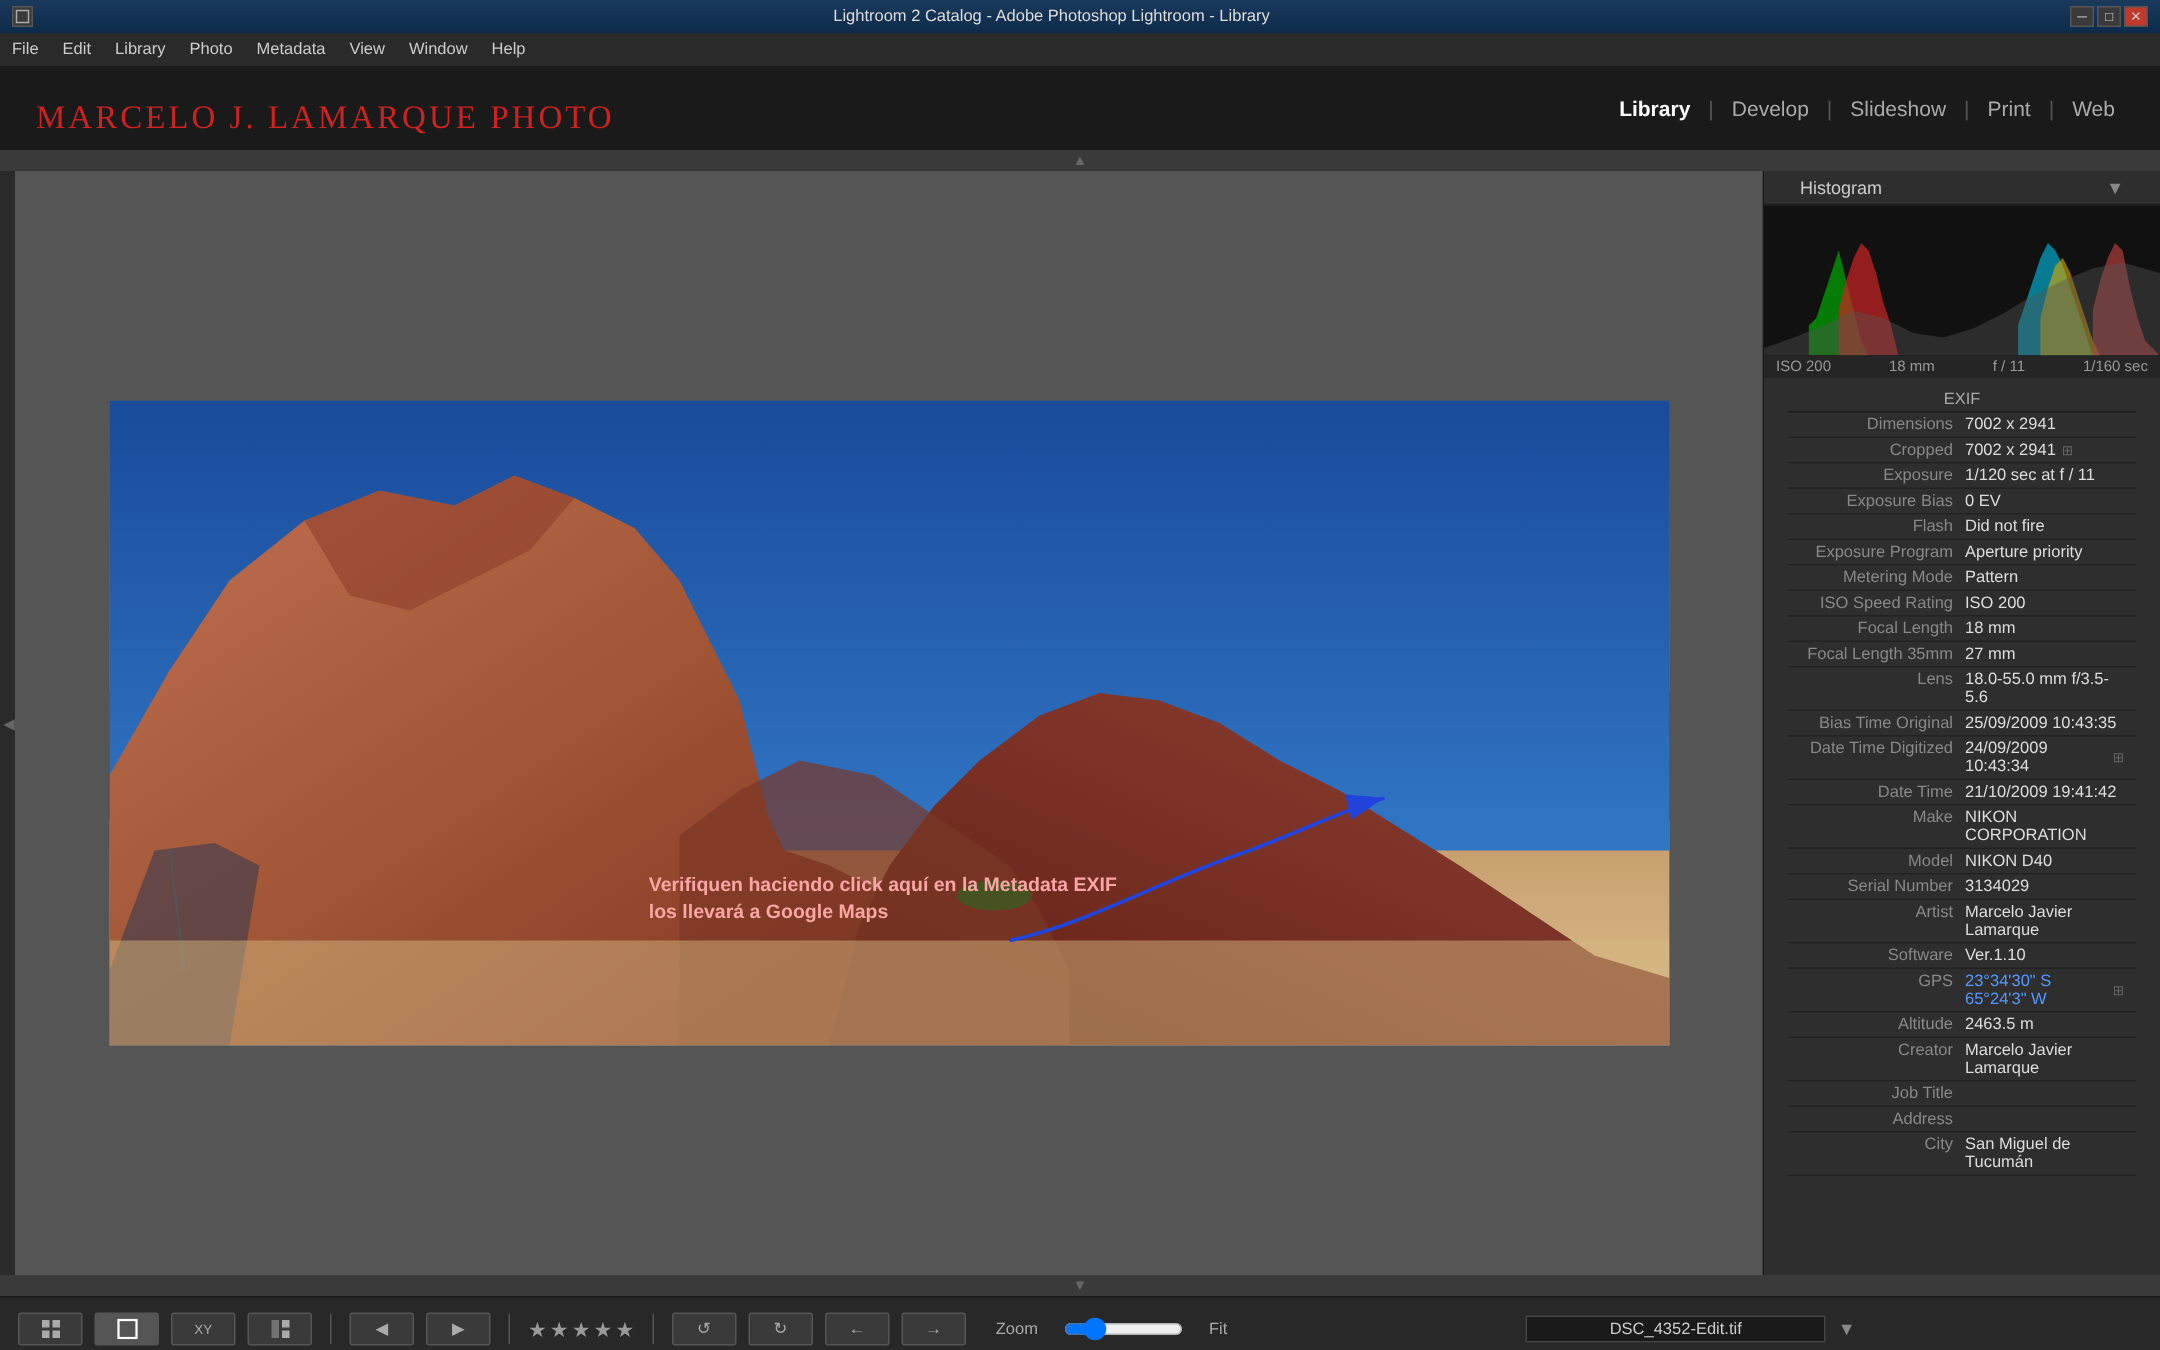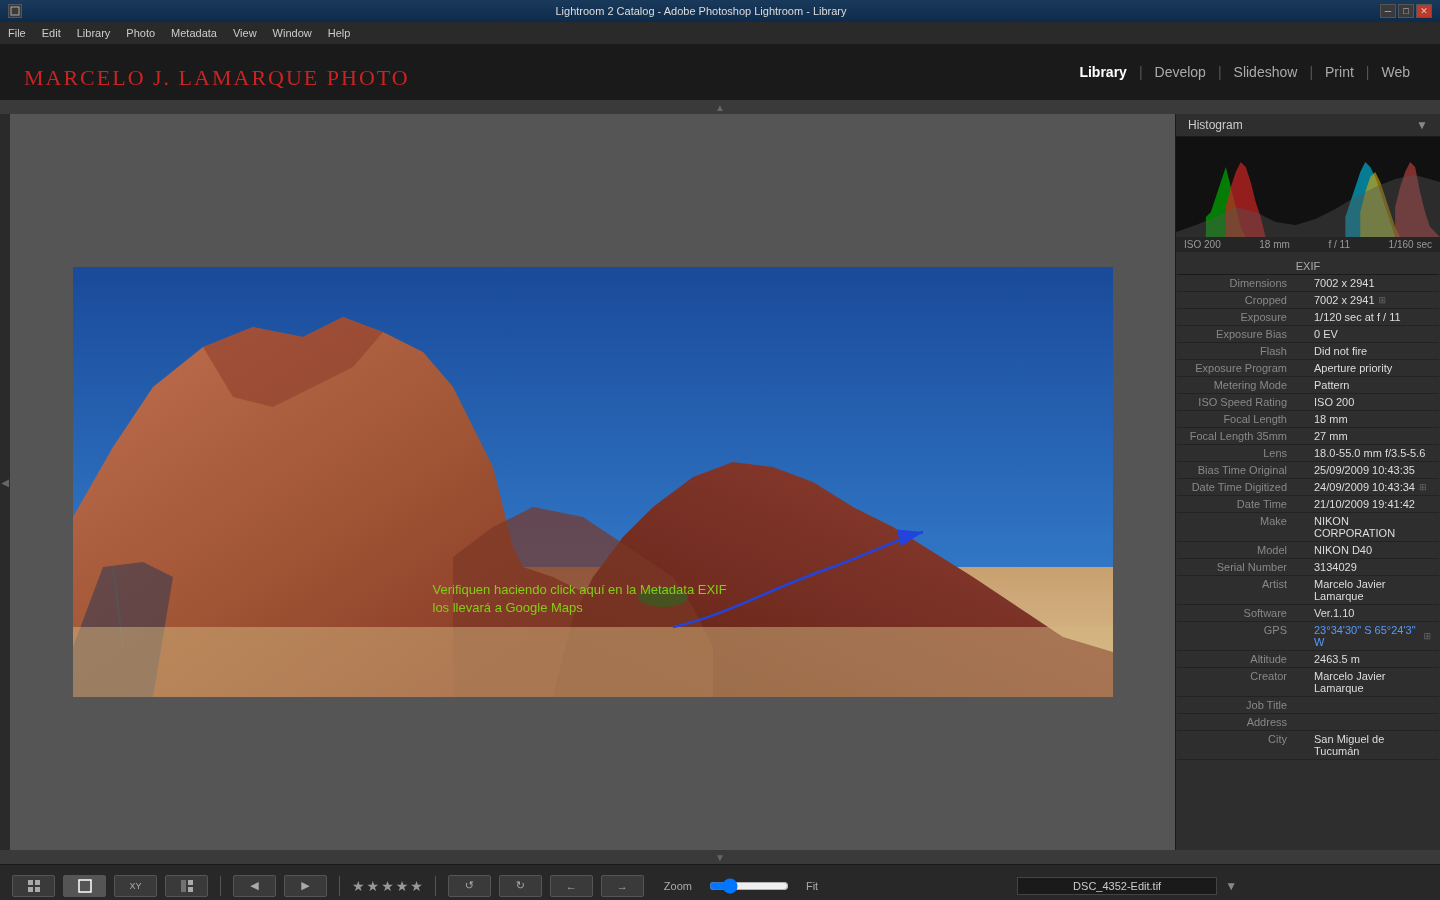--- a/index.html
+++ b/index.html
@@ -124,21 +124,21 @@
     #right-panel {
       width: 265px;
       background: #2e2e2e;
       overflow-y: auto;
       border-left: 1px solid #1a1a1a;
     }
     #histogram-header {
       display: flex;
       justify-content: space-between;
       align-items: center;
-      padding: 4px 12px;
+      padding: 4px 24px;
       background: #2e2e2e;
       border-bottom: 1px solid #1a1a1a;
       font-size: 12px;
       color: #ccc;
     }
     #histogram-area {
       width: 100%;
       height: 100px;
       background: #1a1a1a;
       position: relative;
@@ -147,36 +147,35 @@
     #histogram-labels {
       display: flex;
       justify-content: space-between;
       padding: 2px 8px;
       font-size: 10px;
       color: #999;
       background: #252525;
     }
     
     #exif-section {
-      padding: 4px 1px;
+      padding: 4px 16px;
     }
     .exif-title {
       text-align: center;
       color: #aaa;
       font-size: 11px;
       padding: 4px 0 2px;
       border-bottom: 1px solid #1a1a1a;
     }
     .exif-row {
       display: flex;
       justify-content: flex-start;
       padding: 2px 8px;
       font-size: 11px;
       border-bottom: 1px solid #222;
-      gap: 19px;
     }
     .exif-label {
       color: #888;
       text-align: right;
       min-width: 110px;
       padding-right: 8px;
     }
     .exif-value {
       color: #ddd;
       flex: 1;
@@ -372,21 +371,21 @@
           <polygon points="0,380 30,300 70,295 100,310 80,430 0,430" fill="#3a3a50" opacity="0.6"></polygon>
           <line x1="40" y1="300" x2="50" y2="380" stroke="#555" stroke-width="2" opacity="0.8"></line>
 
           <polygon points="380,430 380,290 420,260 460,240 510,250 540,270 570,290 600,310 620,340 640,380 640,430" fill="#7a3825" opacity="0.7"></polygon>
 
           <ellipse cx="590" cy="330" rx="25" ry="10" fill="#3a5a20" opacity="0.8"></ellipse>
 
           <rect x="0" y="360" width="1040" height="70" fill="#d4b880" opacity="0.5"></rect>
         </svg>
 
-        <div style="position:absolute;bottom:80px;left:360px;color:#84cc16;font-size:13px;font-weight:normal;line-height:1.4;z-index:10;">
+        <div style="position:absolute;bottom:80px;left:360px;color:#fca5a5;font-size:13px;font-weight:bold;line-height:1.4;z-index:10;">
           <span>Verifiquen haciendo click aquí en la Metadata EXIF</span><br>
           <span>los llevará a Google Maps</span>
         </div>
 
         <svg style="position:absolute;top:0;left:0;width:100%;height:100%;pointer-events:none;z-index:11;" viewBox="0 0 1040 430">
           <defs>
             <marker id="arrowhead" markerWidth="10" markerHeight="7" refX="10" refY="3.5" orient="auto">
               <polygon points="0 0, 10 3.5, 0 7" fill="#2244dd"></polygon>
             </marker>
           </defs>

